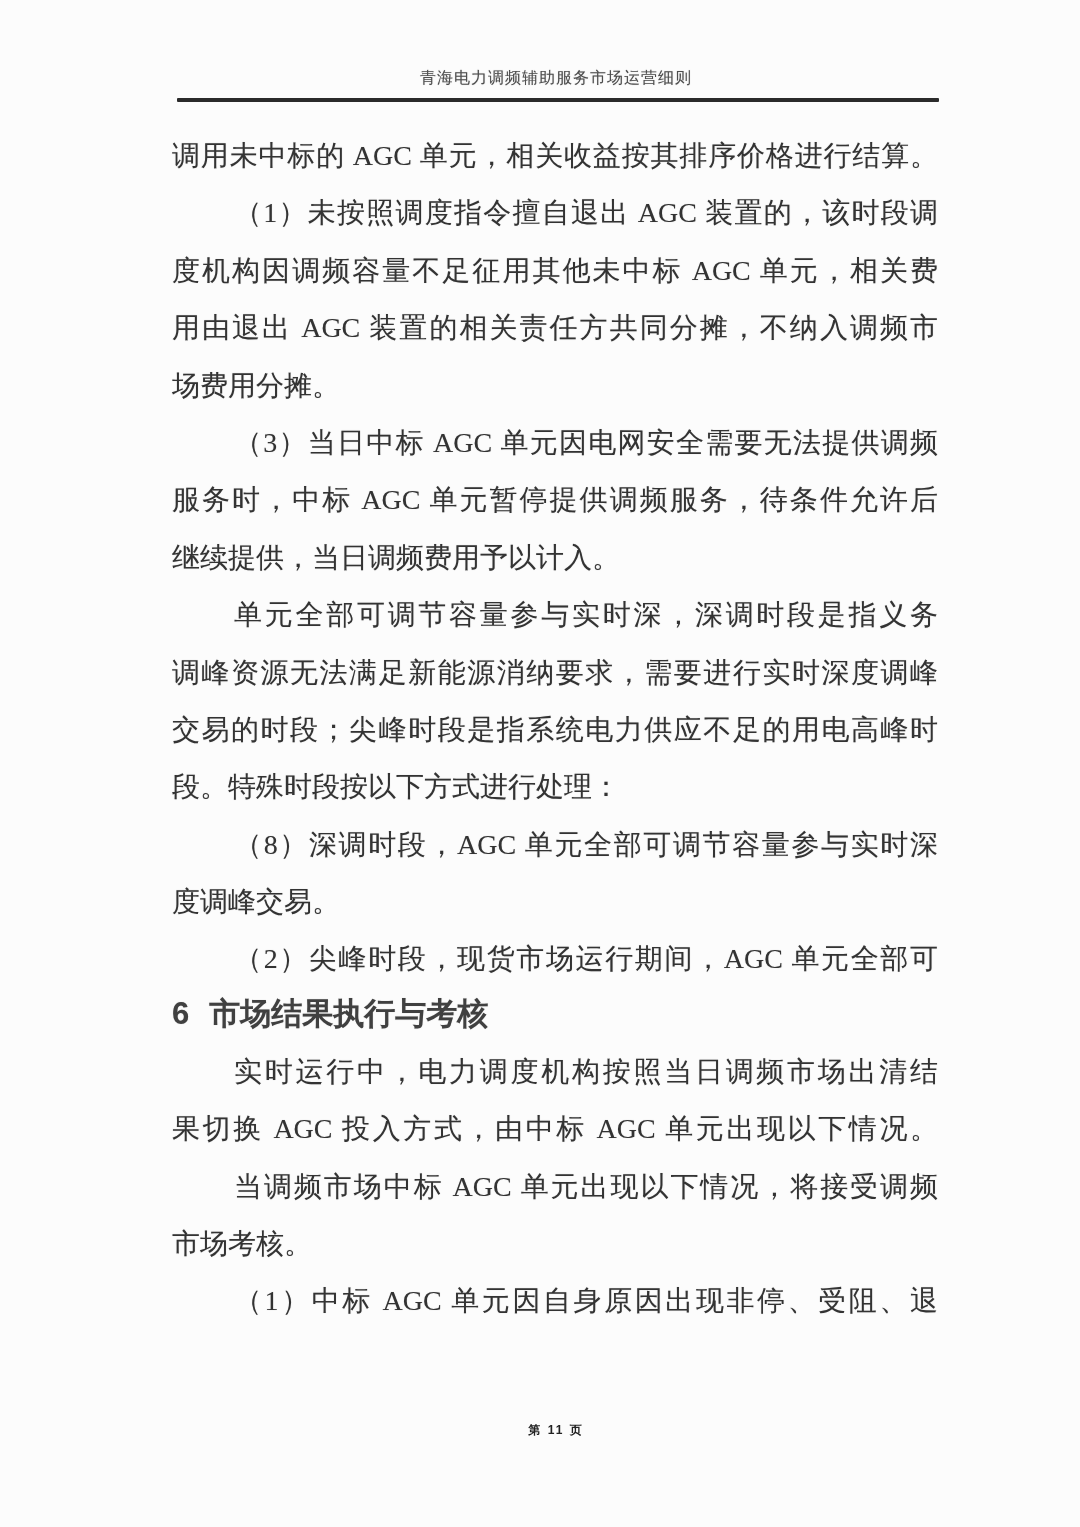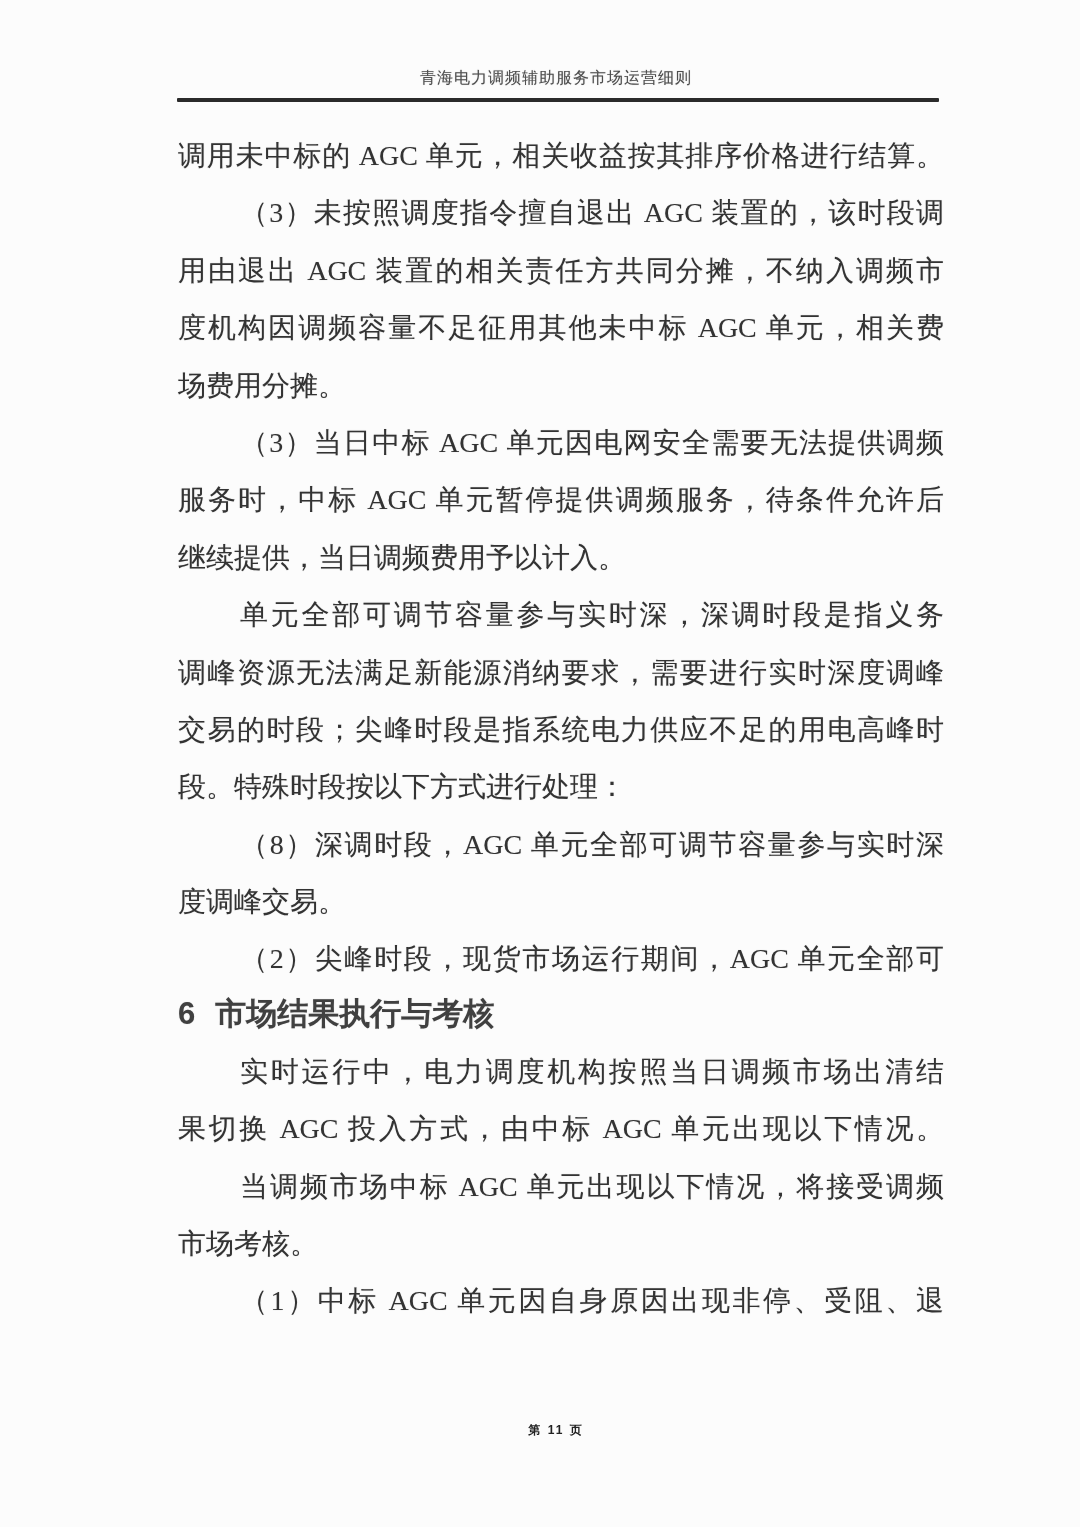--- a/index.html
+++ b/index.html
@@ -34,21 +34,21 @@
     left: 161px;
     width: 762px;
     height: 4px;
     background: #2b2b2b;
     border-radius: 1px;
   }
   
   .doc-body {
     position: absolute;
     top: 127px;
-    left: 162px;
+    left: 156px;
     width: 766px;
     font-size: 28px;
     color: #333333;
     text-shadow: 0 0 1px rgba(70,70,70,.30);
   }
   .line {
     height: 57.4px;
     line-height: 57.4px;
     white-space: normal;
   }
@@ -91,23 +91,23 @@
 <body>
 
 <div class="page">
 
   <div class="running-header">青海电力调频辅助服务市场运营细则</div>
 
   <div class="header-rule"></div>
 
   <div class="doc-body">
     <div class="line j">调用未中标的 AGC 单元，相关收益按其排序价格进行结算。</div>
-    <div class="line j ind">（3）未按照调度指令擅自退出 AGC 装置的，该时段调</div>
+    <div class="line j ind">（1）未按照调度指令擅自退出 AGC 装置的，该时段调</div>
+    <div class="line j">度机构因调频容量不足征用其他未中标 AGC 单元，相关费</div>
     <div class="line j">用由退出 AGC 装置的相关责任方共同分摊，不纳入调频市</div>
-    <div class="line j">度机构因调频容量不足征用其他未中标 AGC 单元，相关费</div>
     <div class="line">场费用分摊。</div>
     <div class="line j ind">（3）当日中标 AGC 单元因电网安全需要无法提供调频</div>
     <div class="line j">服务时，中标 AGC 单元暂停提供调频服务，待条件允许后</div>
     <div class="line">继续提供，当日调频费用予以计入。</div>
     <div class="line j ind">单元全部可调节容量参与实时深，深调时段是指义务</div>
     <div class="line j">调峰资源无法满足新能源消纳要求，需要进行实时深度调峰</div>
     <div class="line j">交易的时段；尖峰时段是指系统电力供应不足的用电高峰时</div>
     <div class="line">段。特殊时段按以下方式进行处理：</div>
     <div class="line j ind">（8）深调时段，AGC 单元全部可调节容量参与实时深</div>
     <div class="line">度调峰交易。</div>

